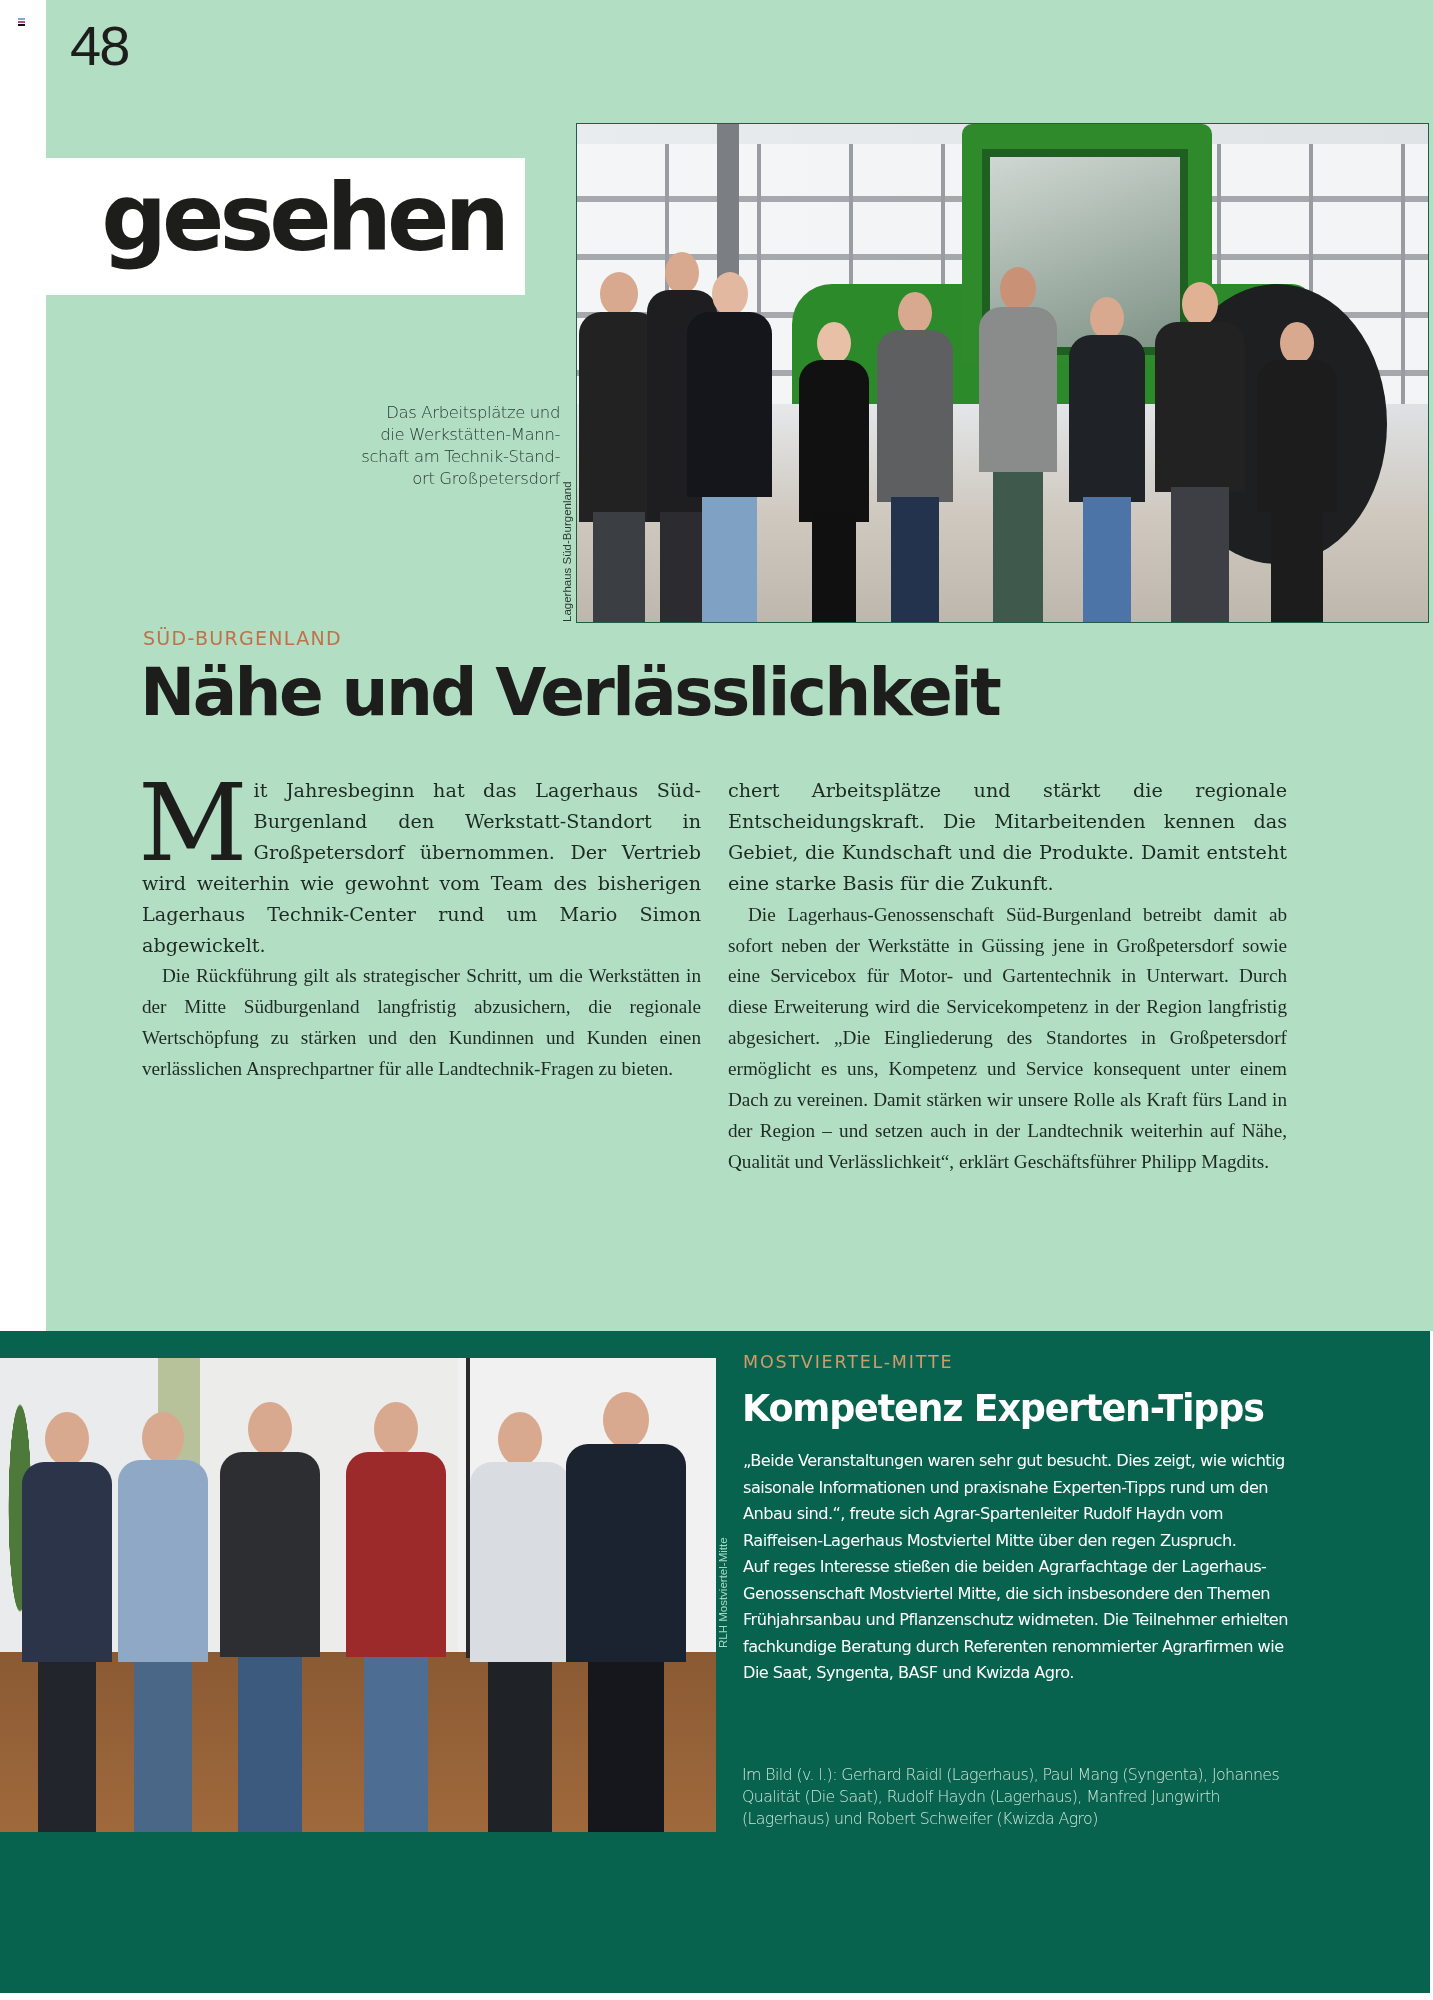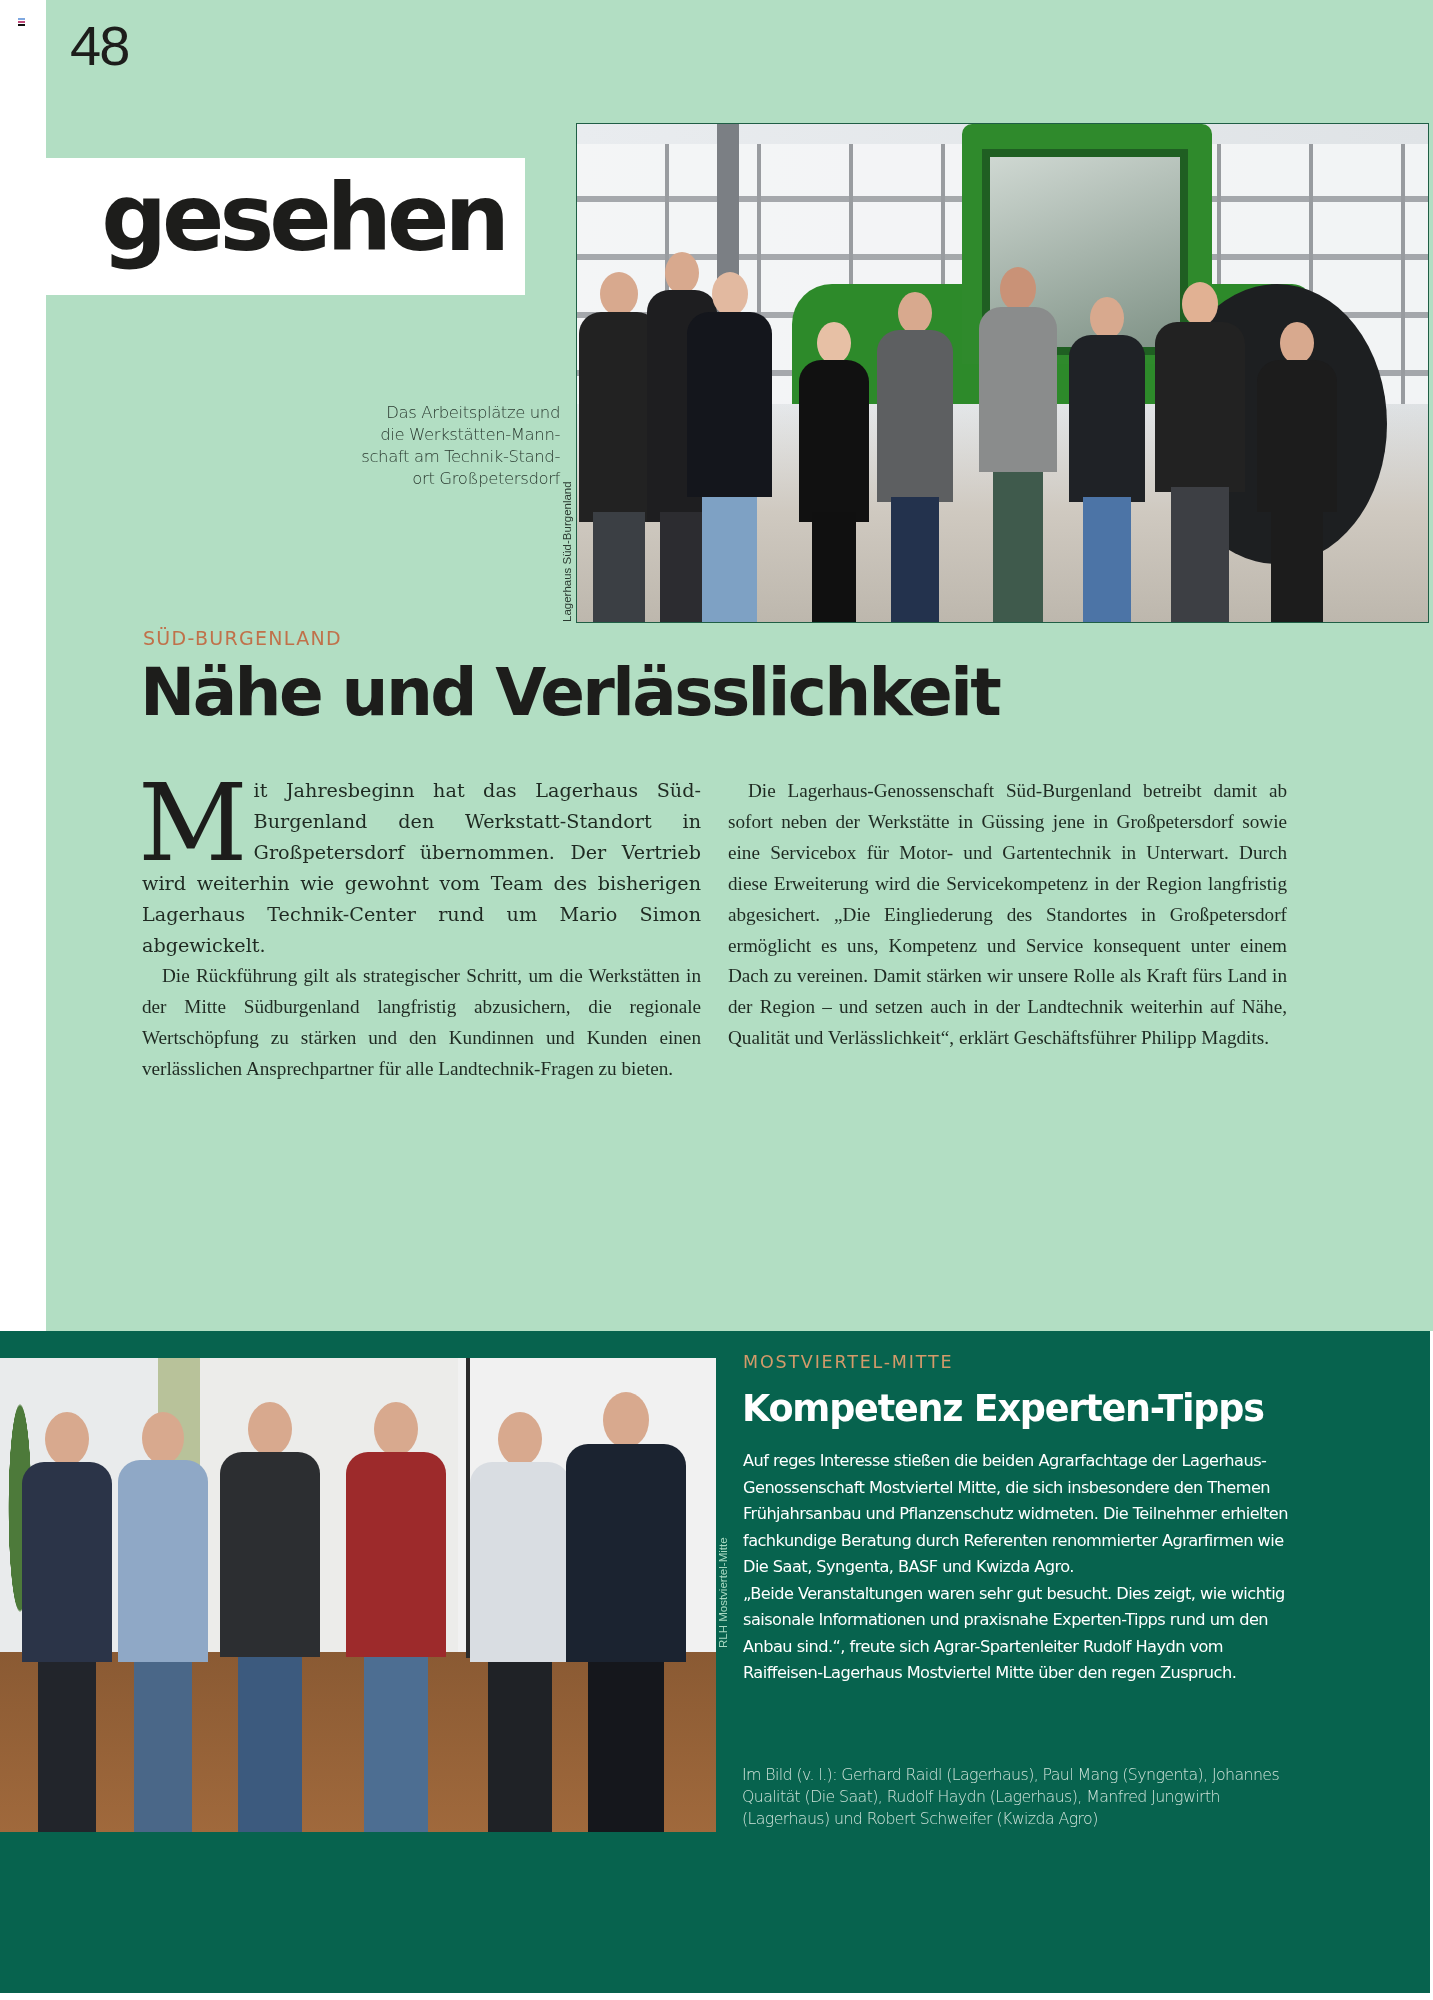--- a/index.html
+++ b/index.html
@@ -205,20 +205,21 @@
 <div class="abs credit-vertical credit-1">Lagerhaus Süd-Burgenland</div>
 
 <div class="abs kicker-1">SÜD-BURGENLAND</div>
 <div class="abs headline-1">Nähe und Verlässlichkeit</div>
 
 <div class="abs body-col col-1">
   <p><span class="dropcap">M</span><span>it Jahresbeginn hat das Lagerhaus Süd-Burgenland den Werkstatt-Standort in Großpetersdorf übernommen. Der Vertrieb wird weiterhin wie gewohnt vom Team des bisherigen Lagerhaus Technik-Center rund um Mario Simon abgewickelt.</span></p>
   <p class="indent">Die Rückführung gilt als strategischer Schritt, um die Werkstätten in der Mitte Südburgenland langfristig abzusichern, die regionale Wertschöpfung zu stärken und den Kundinnen und Kunden einen verlässlichen Ansprechpartner für alle Landtechnik-Fragen zu bieten.</p>
 </div>
 <div class="abs body-col col-2">
+  <p>chert Arbeitsplätze und stärkt die regionale Entscheidungskraft. Die Mitarbeitenden kennen das Gebiet, die Kundschaft und die Produkte. Damit entsteht eine starke Basis für die Zukunft.</p>
   <p class="indent">Die Lagerhaus-Genossenschaft Süd-Burgenland betreibt damit ab sofort neben der Werkstätte in Güssing jene in Großpetersdorf sowie eine Servicebox für Motor- und Gartentechnik in Unterwart. Durch diese Erweiterung wird die Servicekompetenz in der Region langfristig abgesichert. „Die Eingliederung des Standortes in Großpetersdorf ermöglicht es uns, Kompetenz und Service konsequent unter einem Dach zu vereinen. Damit stärken wir unsere Rolle als Kraft fürs Land in der Region – und setzen auch in der Landtechnik weiterhin auf Nähe, Qualität und Verlässlichkeit“, erklärt Geschäftsführer Philipp Magdits.</p>
 </div>
 
 <div class="abs dark-panel"></div>
 
 <div class="abs photo photo-2">
   <div class="plant"></div>
   <div class="divider"></div>
   <div class="person" style="left:22px;width:90px;height:420px">
       <div class="head" style="top:0;width:44px;height:54px"></div>
@@ -249,16 +250,16 @@
       <div class="head" style="top:0;width:46px;height:56px"></div>
       <div class="body" style="top:52px;bottom:170px;background:#1b2330"></div>
       <div class="legs" style="height:170px;background:#15171c"></div>
     </div>
 </div>
 <div class="abs credit-vertical credit-2">RLH Mostviertel-Mitte</div>
 
 <div class="abs kicker-2">MOSTVIERTEL-MITTE</div>
 <div class="abs headline-2">Kompetenz Experten-Tipps</div>
 <div class="abs body-2">
+  <p>„Beide Veranstaltungen waren sehr gut besucht. Dies zeigt, wie wichtig saisonale Informationen und praxisnahe Experten-Tipps rund um den Anbau sind.“, freute sich Agrar-Spartenleiter Rudolf Haydn vom Raiffeisen-Lagerhaus Mostviertel Mitte über den regen Zuspruch.</p>
   <p>Auf reges Interesse stießen die beiden Agrarfachtage der Lagerhaus-Genossenschaft Mostviertel Mitte, die sich insbesondere den Themen Frühjahrsanbau und Pflanzenschutz widmeten. Die Teilnehmer erhielten fachkundige Beratung durch Referenten renommierter Agrarfirmen wie Die Saat, Syngenta, BASF und Kwizda Agro.</p>
-  <p>„Beide Veranstaltungen waren sehr gut besucht. Dies zeigt, wie wichtig saisonale Informationen und praxisnahe Experten-Tipps rund um den Anbau sind.“, freute sich Agrar-Spartenleiter Rudolf Haydn vom Raiffeisen-Lagerhaus Mostviertel Mitte über den regen Zuspruch.</p>
 </div>
 <div class="abs credits-2">Im Bild (v. l.): Gerhard Raidl (Lagerhaus), Paul Mang (Syngenta), Johannes Qualität (Die Saat), Rudolf Haydn (Lagerhaus), Manfred Jungwirth (Lagerhaus) und Robert Schweifer (Kwizda Agro)</div>
 
 </body></html>

